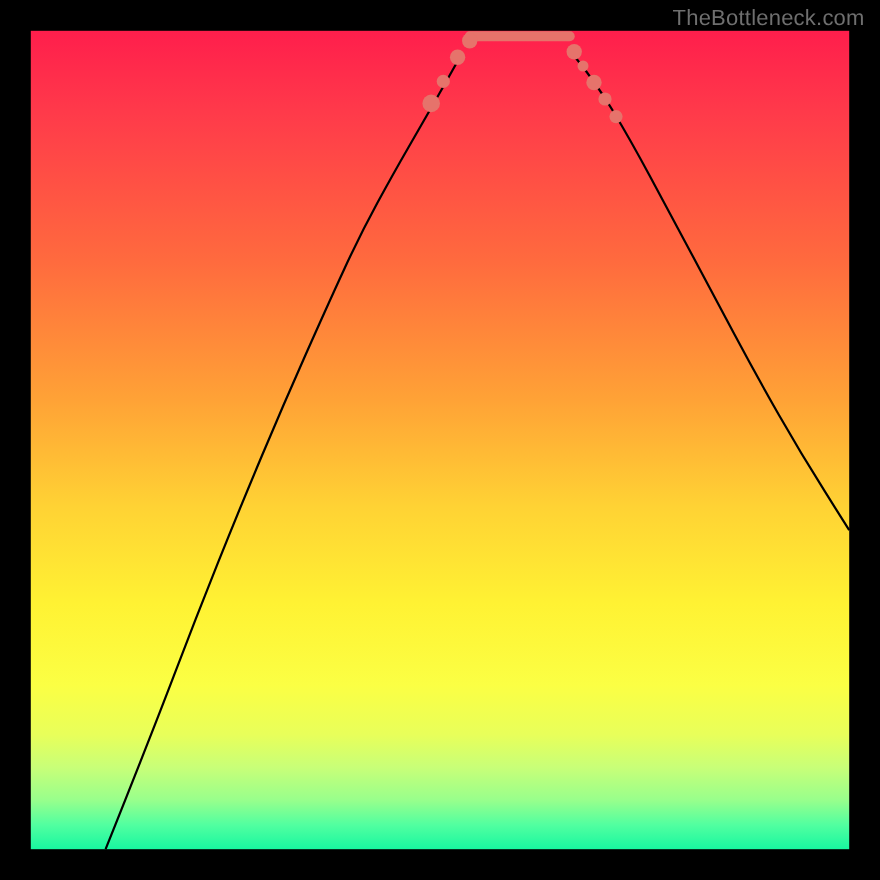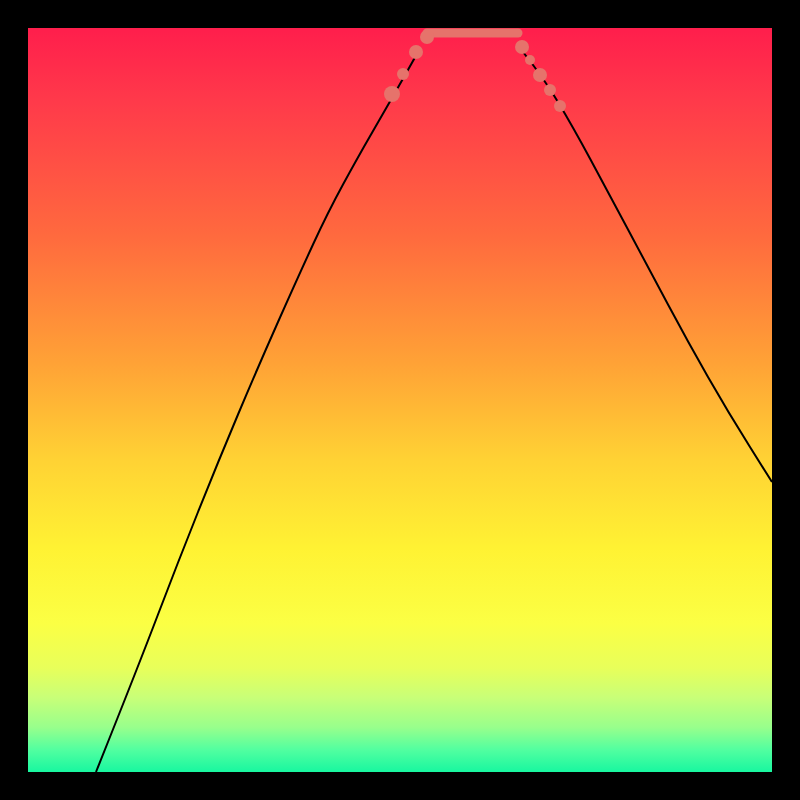--- a/index.html
+++ b/index.html
@@ -90,13 +90,14 @@
           <circle cx="388" cy="24" r="7" class="marker"></circle>
           <circle cx="399" cy="9" r="7" class="marker"></circle>
           <circle cx="494" cy="19" r="7" class="marker"></circle>
           <circle cx="502" cy="32" r="5" class="marker"></circle>
           <circle cx="512" cy="47" r="7" class="marker"></circle>
           <circle cx="522" cy="62" r="6" class="marker"></circle>
           <circle cx="532" cy="78" r="6" class="marker"></circle>
         </g>
     </svg>
   </div>
+  <div class="watermark">TheBottleneck.com</div>
 </div>
 
 </body></html>

